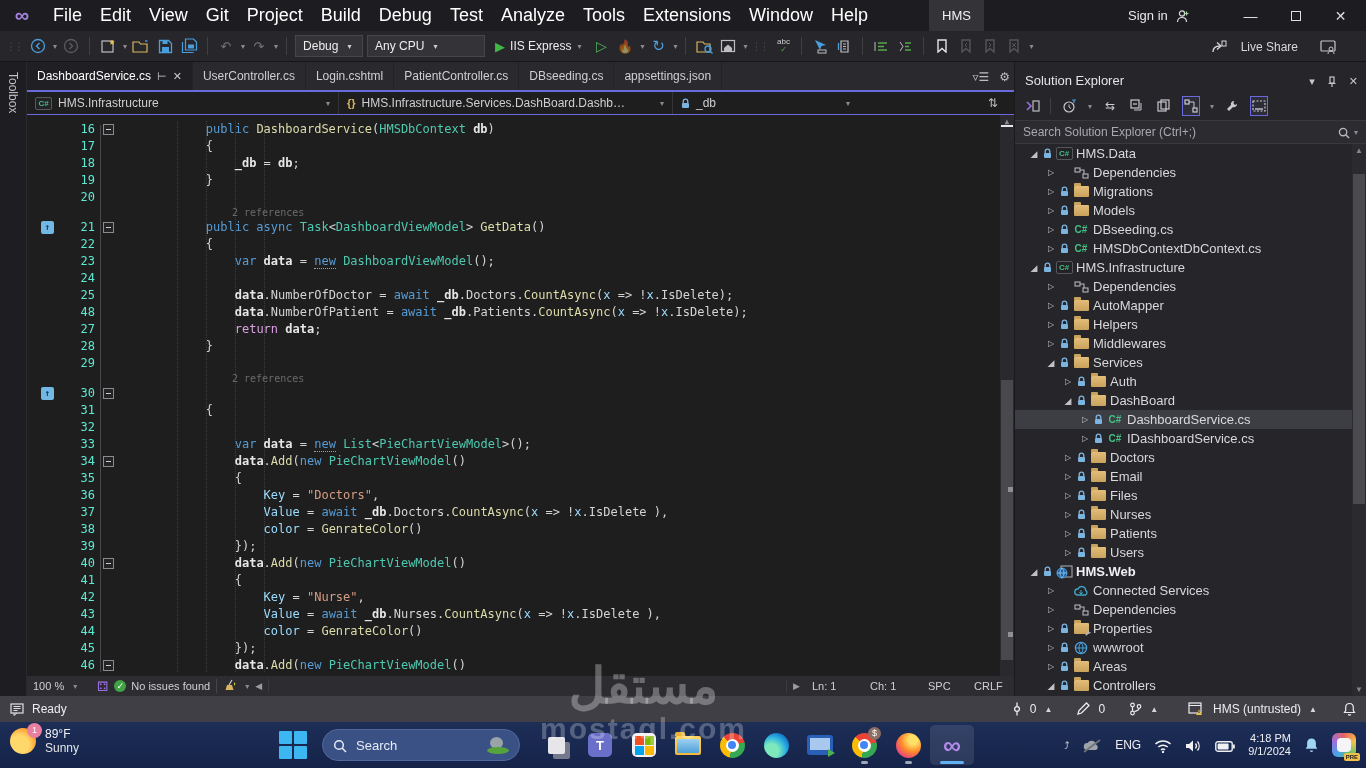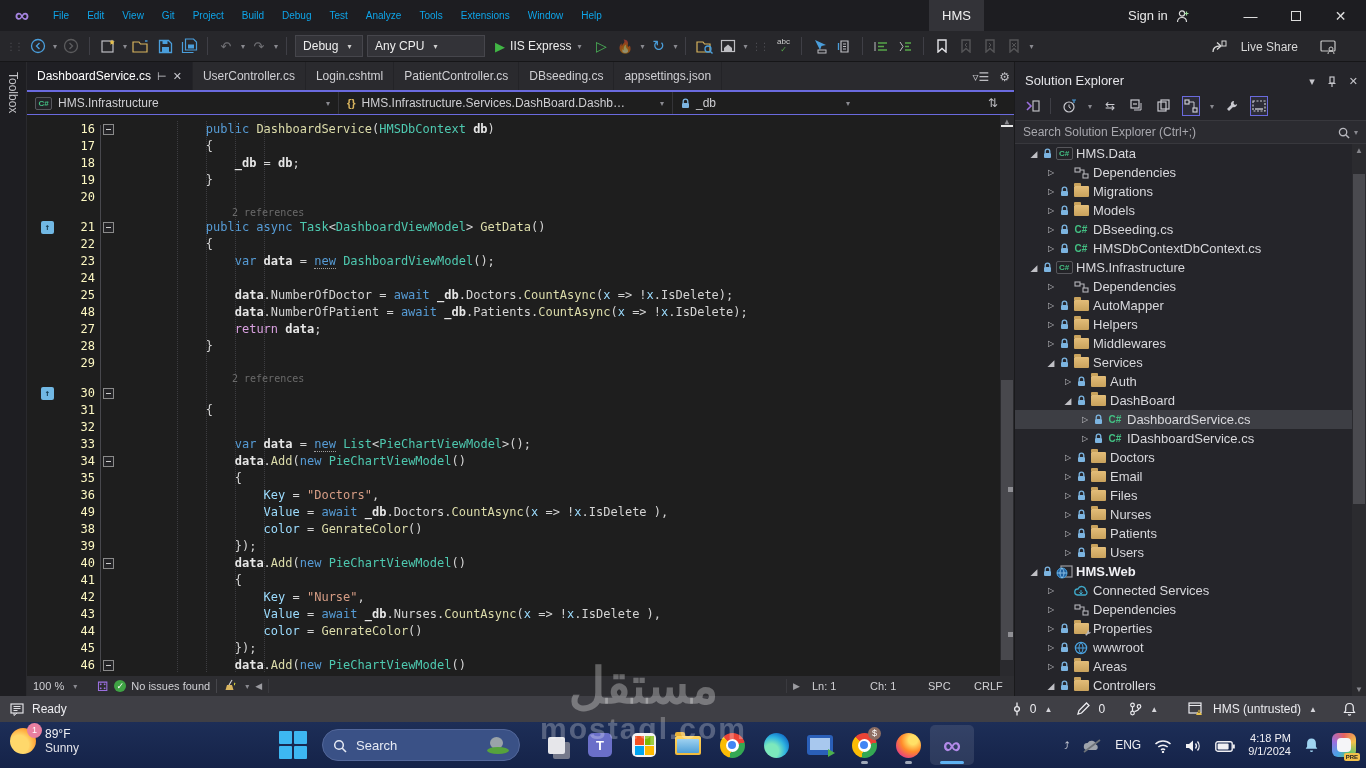--- a/index.html
+++ b/index.html
@@ -2,21 +2,21 @@
 <html><head>
 <meta charset="utf-8">
 <style>
 *{box-sizing:border-box;margin:0;padding:0}
 html,body{width:1366px;height:768px;overflow:hidden}
 body{position:relative;background:#1e1e1e;font-family:"Liberation Sans",sans-serif;color:#cccccc;font-size:13px;-webkit-font-smoothing:antialiased}
 
 
 #titlebar{position:absolute;left:0;top:0;width:1366px;height:31px;background:#1d1d21;display:flex;align-items:center;z-index:30}
 #vs-logo{width:44px;text-align:center;color:#a584e0;font-size:20px;font-weight:bold;font-style:italic}
-.menu-item{padding:0 9px;line-height:31px;color:#0ea5e9;font-size:10px;cursor:default}
+.menu-item{padding:0 9px;line-height:31px;color:#ffffff;font-size:18px;cursor:default}
 #qsearch{position:absolute;left:697px;top:4px;width:213px;height:23px;background:#252526;border:1px solid #47474d;display:flex;align-items:center;padding:0 6px;color:#9b9b9b;font-size:12px}
 #qsearch .mag{margin-left:auto}
 #hms-badge{position:absolute;left:929px;top:0;height:31px;padding:0 13px;background:#333338;color:#f0f0f0;display:flex;align-items:center;font-size:13px}
 #signin{position:absolute;left:1128px;top:0;height:31px;display:flex;align-items:center;gap:7px;color:#e8e8e8}
 .wbtn{position:absolute;top:0;width:45px;height:31px;display:flex;align-items:center;justify-content:center;color:#dcdcdc;font-size:14px}
 #btn-min{left:1228px}#btn-max{left:1273px}#btn-close{left:1318px}
 .maxsq{width:10px;height:10px;border:1px solid #dcdcdc}
 
 
 #toolbar{position:absolute;left:0;top:31px;width:1366px;height:31px;background:#27272b;border-bottom:1px solid #161618;display:flex;align-items:center;gap:4px;padding-left:6px;z-index:29}
@@ -50,21 +50,21 @@
 .bseg .caret{margin-left:auto}
 #bseg1{width:312px}#bseg2{width:334px}#bseg3{flex:1}
 .csbox{display:inline-flex;width:17px;height:13px;border:1px solid #57575c;background:#232327;color:#43c083;font-size:8px;font-weight:bold;align-items:center;justify-content:center;border-radius:2px}
 #split-icon{padding:0 8px;color:#bdbdc2}
 
 
 #codearea{flex:1;position:relative;overflow:hidden;background:#1e1e1e;font-family:"DejaVu Sans Mono",monospace}
 #code-rows{position:absolute;left:0;top:6px;right:14px}
 .crow{display:flex;height:17px;line-height:17px;font-size:12px}
 .crow .c-badgecol{width:42px;display:flex;align-items:center;justify-content:flex-start;padding-left:14px}
-.crow .c-num{width:26px;text-align:right;color:#fef9c3;flex:none}
+.crow .c-num{width:26px;text-align:right;color:#5eead4;flex:none}
 .crow .c-fold{width:26px;flex:none;display:flex;align-items:center;justify-content:center}
 .crow pre{margin-left:27px;white-space:pre;color:#d4d4d4}
 .crow.lens{height:13px;line-height:13px;font-size:10px;color:#6b6b6b}
 .crow.lens pre{margin-left:205px;color:#6b6b6b}
 .bluebadge{width:13px;height:13px;background:#71b8e4;border-radius:2px;color:#10354a;font-size:9px;line-height:13px;text-align:center;font-weight:bold}
 .foldbox{width:11px;height:11px;border:1px solid #8a8a8a;background:#232326;position:relative}
 .foldbox::after{content:"";position:absolute;left:2px;top:4px;width:5px;height:1px;background:#cccccc}
 #gutterline{position:absolute;left:73px;top:10px;bottom:4px;width:1px;background:#48484d}
 .guide{position:absolute;top:6px;bottom:4px;width:0;border-left:1px dotted #3d3d41}
 
@@ -571,21 +571,21 @@
             <pre>            <span class="c-pl">{</span></pre>
           </div>
           <div class="crow">
             <span class="c-badgecol"></span>
             <span class="c-num">36</span>
             <span class="c-fold"></span>
             <pre>                <span class="c-p">Key</span><span class="c-pl"> = </span><span class="c-s">"Doctors"</span><span class="c-pl">,</span></pre>
           </div>
           <div class="crow">
             <span class="c-badgecol"></span>
-            <span class="c-num">49</span>
+            <span class="c-num">37</span>
             <span class="c-fold"></span>
             <pre>                <span class="c-p">Value</span><span class="c-pl"> = </span><span class="c-kw">await </span><span class="c-v">_db</span><span class="c-pl">.Doctors.</span><span class="c-m">CountAsync</span><span class="c-pl">(</span><span class="c-p">x</span><span class="c-pl"> =&gt; !</span><span class="c-p">x</span><span class="c-pl">.IsDelete ),</span></pre>
           </div>
           <div class="crow">
             <span class="c-badgecol"></span>
             <span class="c-num">38</span>
             <span class="c-fold"></span>
             <pre>                <span class="c-p">color</span><span class="c-pl"> = </span><span class="c-m">GenrateColor</span><span class="c-pl">()</span></pre>
           </div>
           <div class="crow">

